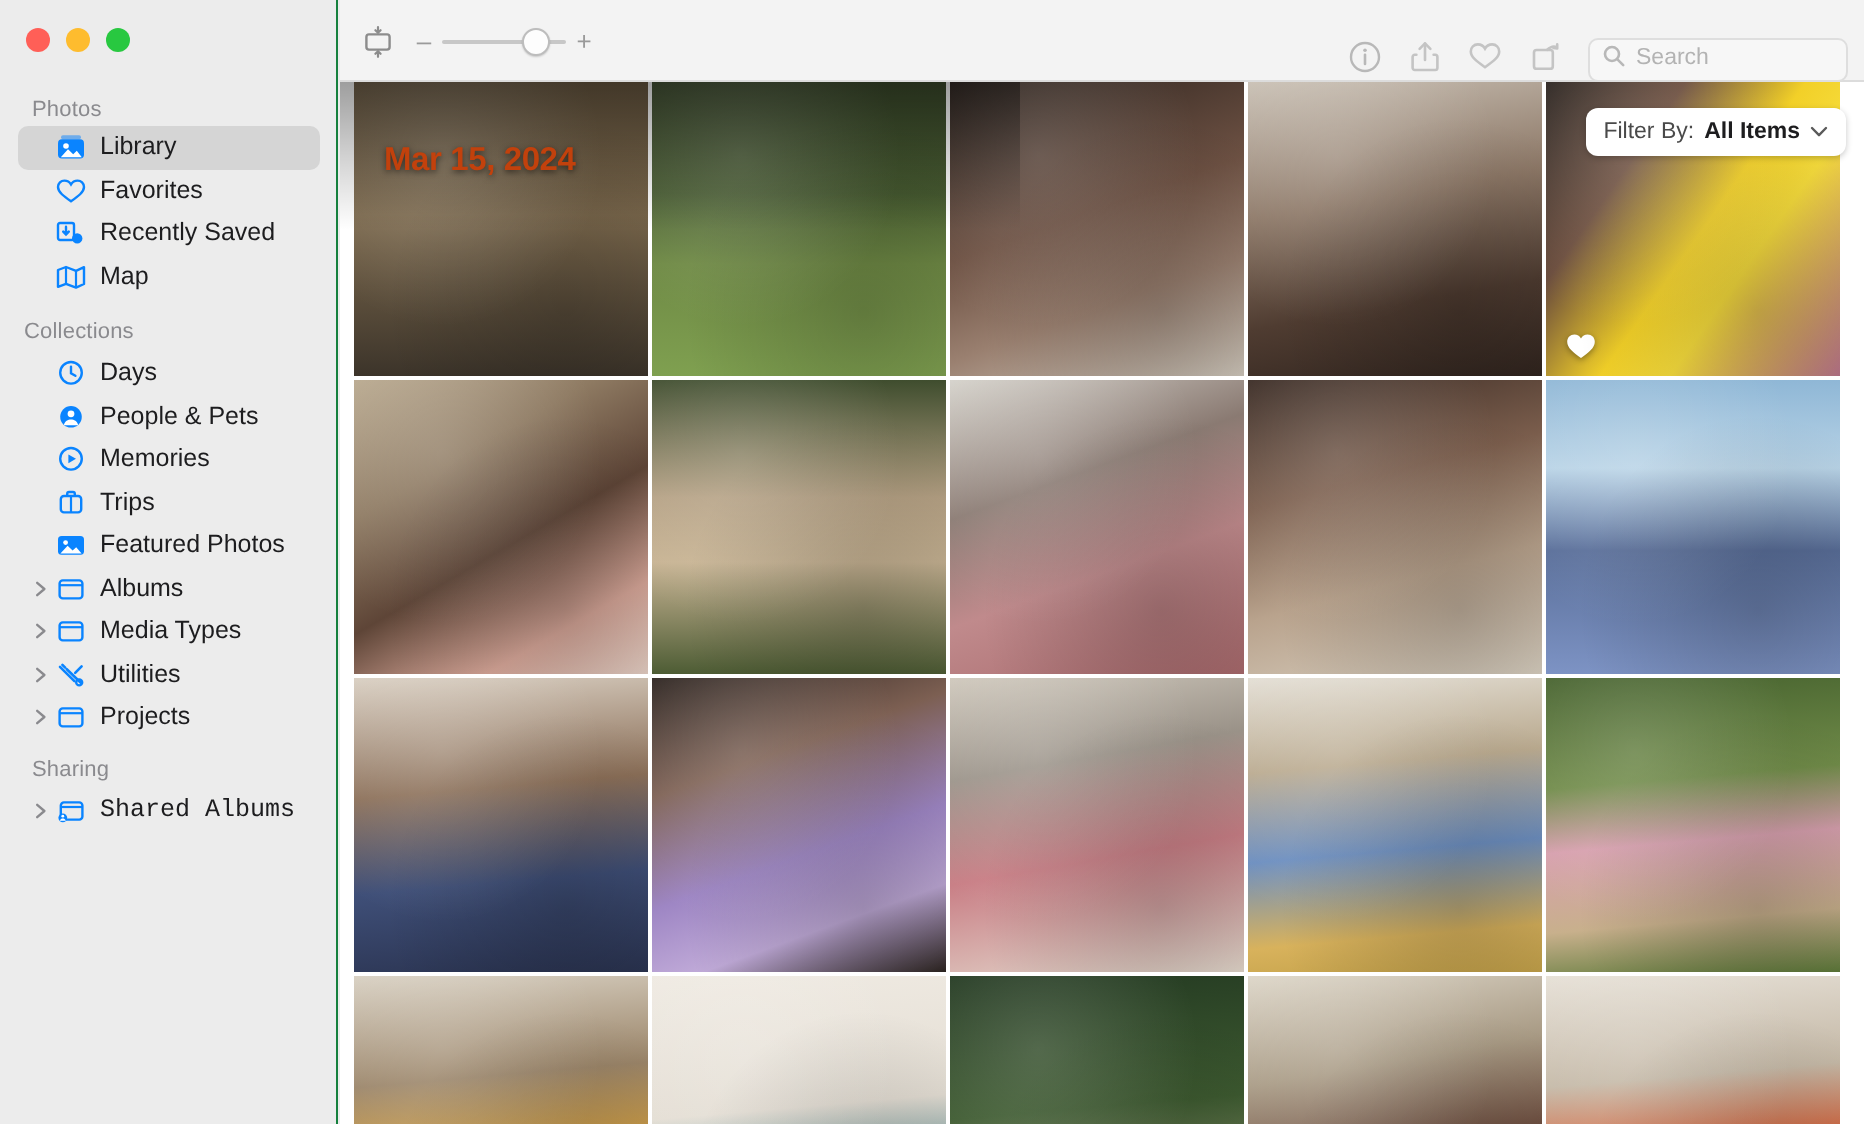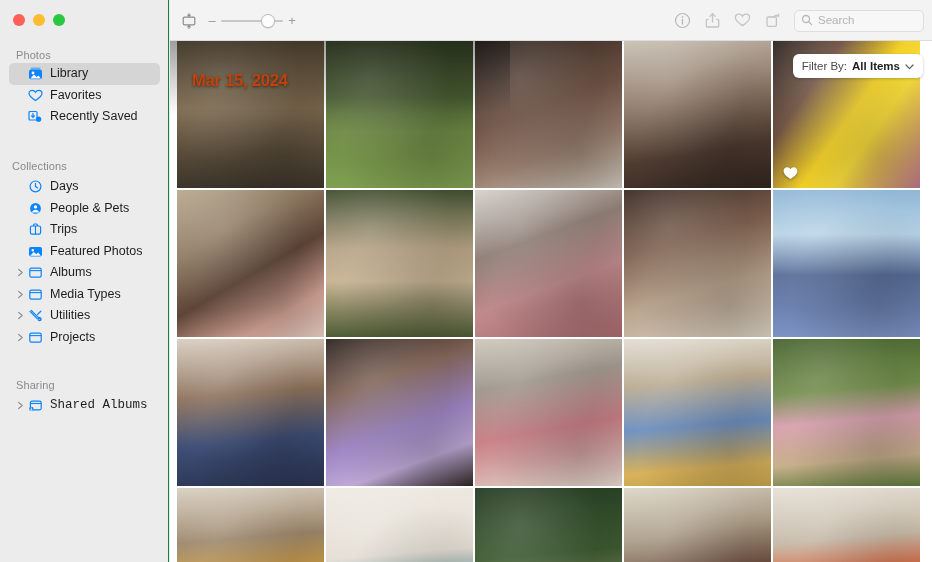--- a/index.html
+++ b/index.html
@@ -116,21 +116,21 @@
     color: #9c9c9c;
     border-radius: 5px;
     line-height: 1;
     position: relative;
   }
   .seg.active { background: #dcdcdc; color: #8c8c8c; }
   .seg-div { width: 1px; background: #dadada; margin: 4px 0; }
 
   #tb-right {
     position: absolute; right: 8px; top: 0; height: 41px;
-    display: flex; align-items: center; gap: 0px;
+    display: flex; align-items: flex-end; gap: 0px;
   }
   .tb-icon {
     width: 30px; height: 26px;
     display: flex; align-items: center; justify-content: center;
   }
   #search-field {
     margin-left: 7px;
     width: 130px; height: 22px;
     border: 1px solid #dedede;
     background: #f7f7f7;
@@ -286,20 +286,29 @@
         <span class="ico">
           <svg width="15" height="13" viewBox="0 0 15 13">
             <path d="M2 1.5 h6 a1 1 0 0 1 1 1 v6.5 a1 1 0 0 1 -1 1 h-6 a1 1 0 0 1 -1 -1 v-6.5 a1 1 0 0 1 1 -1 z" fill="none" stroke="#0a84ff" stroke-width="1.2"></path>
             <path d="M5 3.4 v3.6 M3.6 5.8 L5 7.3 L6.4 5.8" fill="none" stroke="#0a84ff" stroke-width="1.2" stroke-linecap="round"></path>
             <circle cx="10.6" cy="9.2" r="2.6" fill="#0a84ff"></circle>
           </svg>
         </span>
         <span class="lbl">Recently Saved</span>
       </div>
 
+      <div class="side-item nokid">
+        <span class="ico">
+          <svg width="15" height="13" viewBox="0 0 15 13">
+            <path d="M1 3 L5 1.5 L10 3.4 L14 1.6 V10 L10 11.8 L5 9.9 L1 11.4 Z" fill="none" stroke="#0a84ff" stroke-width="1.2" stroke-linejoin="round"></path>
+            <path d="M5 1.5 V9.9 M10 3.4 V11.8" stroke="#0a84ff" stroke-width="1.1"></path>
+          </svg>
+        </span>
+        <span class="lbl">Map</span>
+      </div>
     </div>
 
     <div class="side-section" id="sec-collections">Collections</div>
     <div class="side-list" id="list-collections">
 
       <div class="side-item nokid">
         <span class="ico">
           <svg width="15" height="13" viewBox="0 0 15 13">
             <circle cx="7.5" cy="6.4" r="5.4" fill="none" stroke="#0a84ff" stroke-width="1.2"></circle>
             <path d="M7.5 3.3 V6.6 L9.7 7.9" fill="none" stroke="#0a84ff" stroke-width="1.2" stroke-linecap="round"></path>
@@ -312,20 +321,29 @@
         <span class="ico">
           <svg width="15" height="13" viewBox="0 0 15 13">
             <circle cx="7.5" cy="6.4" r="5.4" fill="#0a84ff"></circle>
             <circle cx="7.5" cy="4.9" r="1.7" fill="#ffffff"></circle>
             <path d="M3.9 10.6 C4.4 8.6 6 7.8 7.5 7.8 C9 7.8 10.6 8.6 11.1 10.6 Z" fill="#ffffff"></path>
           </svg>
         </span>
         <span class="lbl">People &amp; Pets</span>
       </div>
 
+      <div class="side-item nokid">
+        <span class="ico">
+          <svg width="15" height="13" viewBox="0 0 15 13">
+            <circle cx="7.5" cy="6.4" r="5.4" fill="none" stroke="#0a84ff" stroke-width="1.2"></circle>
+            <path d="M6.2 4.2 L10 6.4 L6.2 8.6 Z" fill="#0a84ff"></path>
+          </svg>
+        </span>
+        <span class="lbl">Memories</span>
+      </div>
 
       <div class="side-item nokid">
         <span class="ico">
           <svg width="15" height="13" viewBox="0 0 15 13">
             <path d="M5.6 3 V1.9 a.9 .9 0 0 1 .9 -.9 h2 a.9 .9 0 0 1 .9 .9 V3" fill="none" stroke="#0a84ff" stroke-width="1.2"></path>
             <rect x="2.4" y="3" width="10.2" height="8.2" rx="1.6" fill="none" stroke="#0a84ff" stroke-width="1.2"></rect>
             <path d="M7.5 3 V11.2" stroke="#0a84ff" stroke-width="1.1"></path>
           </svg>
         </span>
         <span class="lbl">Trips</span>

